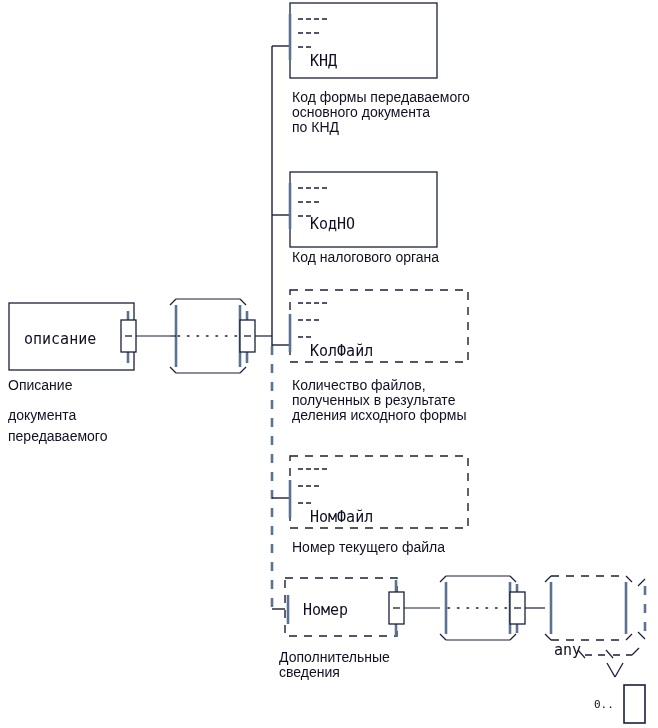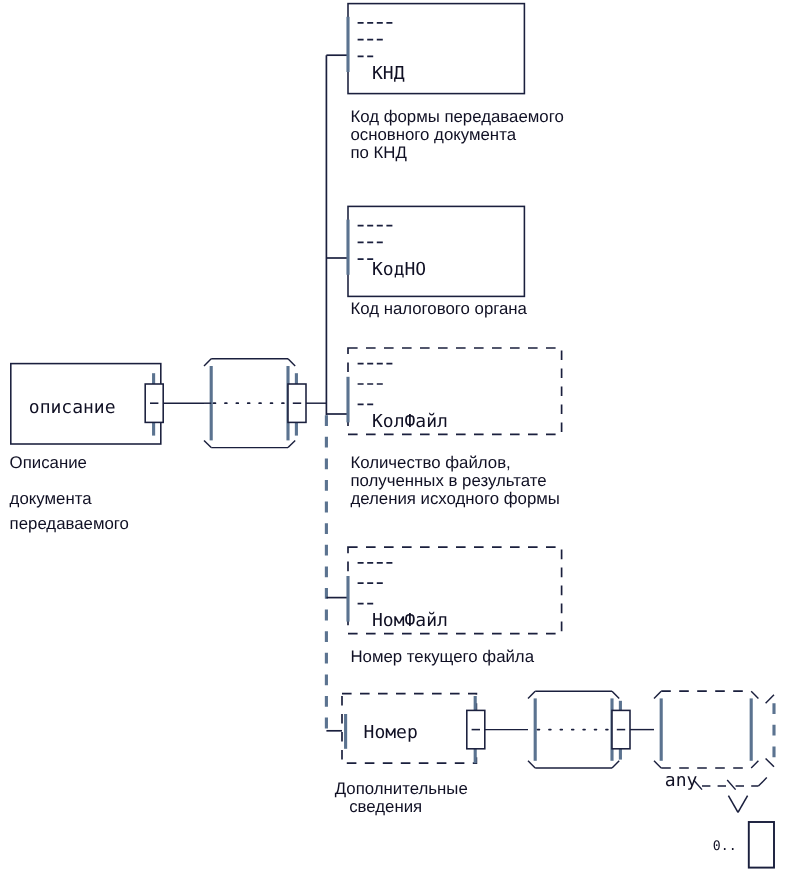--- a/index.html
+++ b/index.html
@@ -202,17 +202,17 @@
 <div class="name-in-box" style="left:310px;top:342px;">КолФайл</div>
 <div class="lbl" style="left:292px;top:378px;">Количество файлов,</div>
 <div class="lbl" style="left:292px;top:393px;">полученных в результате</div>
 <div class="lbl" style="left:292px;top:408px;">деления исходного формы</div>
 
 <div class="name-in-box" style="left:310px;top:508px;">НомФайл</div>
 <div class="lbl" style="left:292px;top:540px;">Номер текущего файла</div>
 
 <div class="name-in-box" style="left:303px;top:601px;">Номер</div>
 <div class="lbl" style="left:279px;top:650px;">Дополнительные</div>
-<div class="lbl" style="left:279px;top:665px;margin-left:12px;">сведения</div>
+<div class="lbl" style="left:279px;top:665px;">сведения</div>
 
 <div class="name-in-box" style="left:554px;top:601px;margin-top:40px;">any</div>
 
 <div class="card-lbl" style="left:594px;top:698px;">0..</div>
 
 </body></html>

